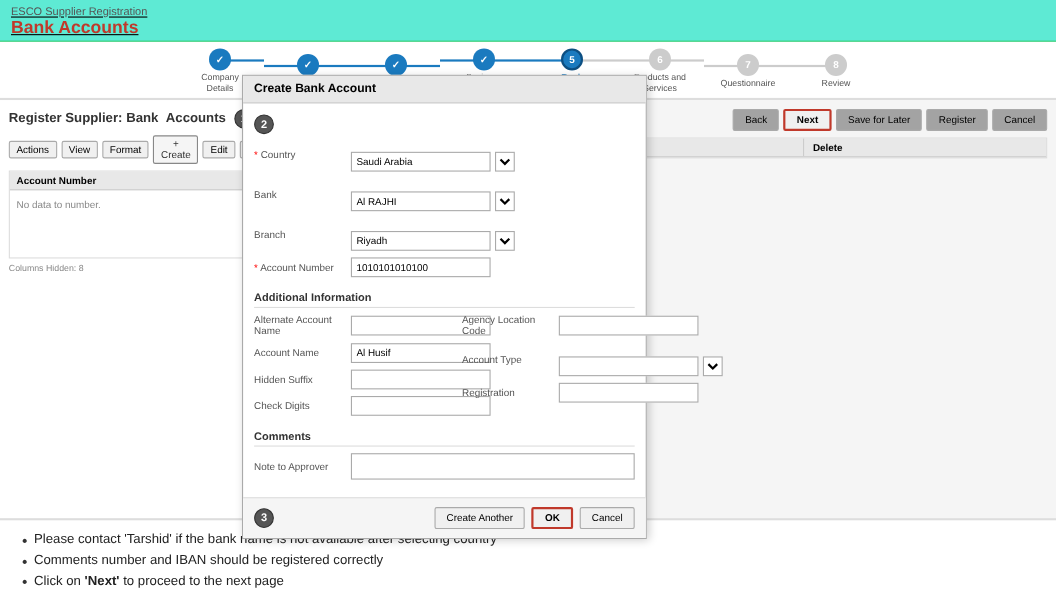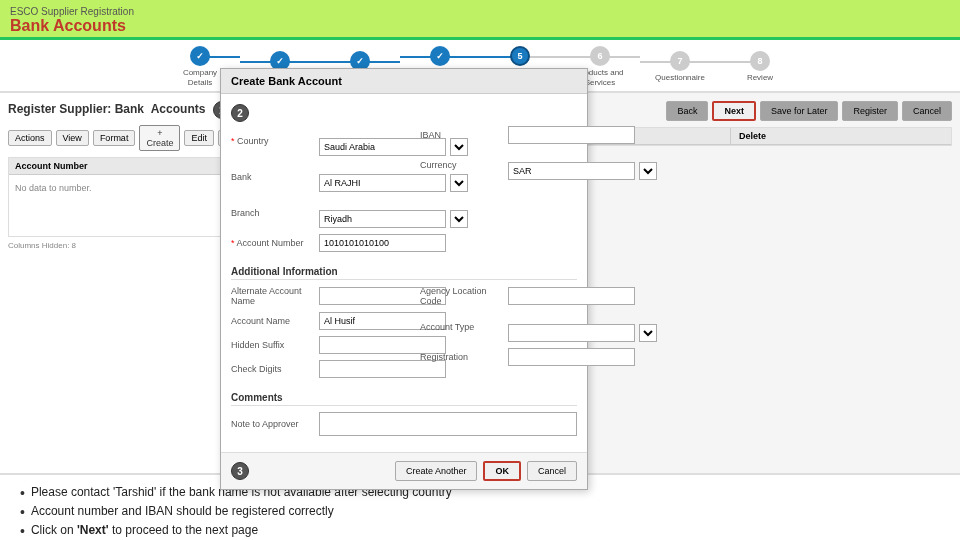--- a/index.html
+++ b/index.html
@@ -7,23 +7,24 @@
       font-family: Arial, sans-serif;
       font-size: 11px;
       background: #f5f5f5;
       width: 960px;
       height: 540px;
       overflow: hidden;
     }
 
     
     .header {
-      background: #bef264;
+      background: #5eead4;
       padding: 6px 10px 2px 10px;
-      border-bottom: 3px solid #22c55e;
+      border-bottom: 1px solid #22c55e;
+      text-decoration: underline;
     }
     .header-title {
       font-size: 10px;
       color: #555;
     }
     .header-subtitle {
       font-size: 16px;
       font-weight: bold;
       color: #c0392b;
     }
@@ -469,33 +470,20 @@
             <div class="form-group">
               <input class="form-input" type="text" value="Riyadh" style="flex: 1 1 0%;">
               <select class="form-select" style="width:18px; padding:0;"><option>▼</option></select>
             </div>
           </div>
           <div class="form-row">
             <div class="form-label"><span class="required">*</span> Account Number</div>
             <input class="form-input" type="text" value="1010101010100" style="flex: 1 1 0%;">
           </div>
         </div>
-        <div class="form-section">
-          <div class="form-row">
-            <div class="form-label">IBAN</div>
-            <input class="form-input" type="text" value="" style="flex: 1 1 0%;">
-          </div>
-          <div class="form-row">
-            <div class="form-label">Currency</div>
-            <div class="form-group">
-              <input class="form-input" type="text" value="SAR" style="flex: 1 1 0%;">
-              <select class="form-select" style="width:18px; padding:0;"><option>▼</option></select>
-            </div>
-          </div>
-        </div>
       </div>
 
       
       <div class="section-divider">Additional Information</div>
       <div class="form-half">
         <div class="form-section">
           <div class="form-row">
             <div class="form-label">Alternate Account Name</div>
             <input class="form-input" type="text" value="" style="flex: 1 1 0%;">
           </div>
@@ -547,21 +535,21 @@
     </div>
   </div>
 
   <div class="bottom-section">
     <div class="bullet-item">
       <span class="bullet-dot">•</span>
       <span>Please contact 'Tarshid' if the bank name is not available after selecting country</span>
     </div>
     <div class="bullet-item">
       <span class="bullet-dot">•</span>
-      <span>Account number and IBAN should be registered correctly</span>
+      <span>Comments number and IBAN should be registered correctly</span>
     </div>
     <div class="bullet-item">
       <span class="bullet-dot">•</span>
       <span>Click on <strong>'Next'</strong> to proceed to the next page</span>
     </div>
   </div>
 
 </div>
 
 </body></html>

